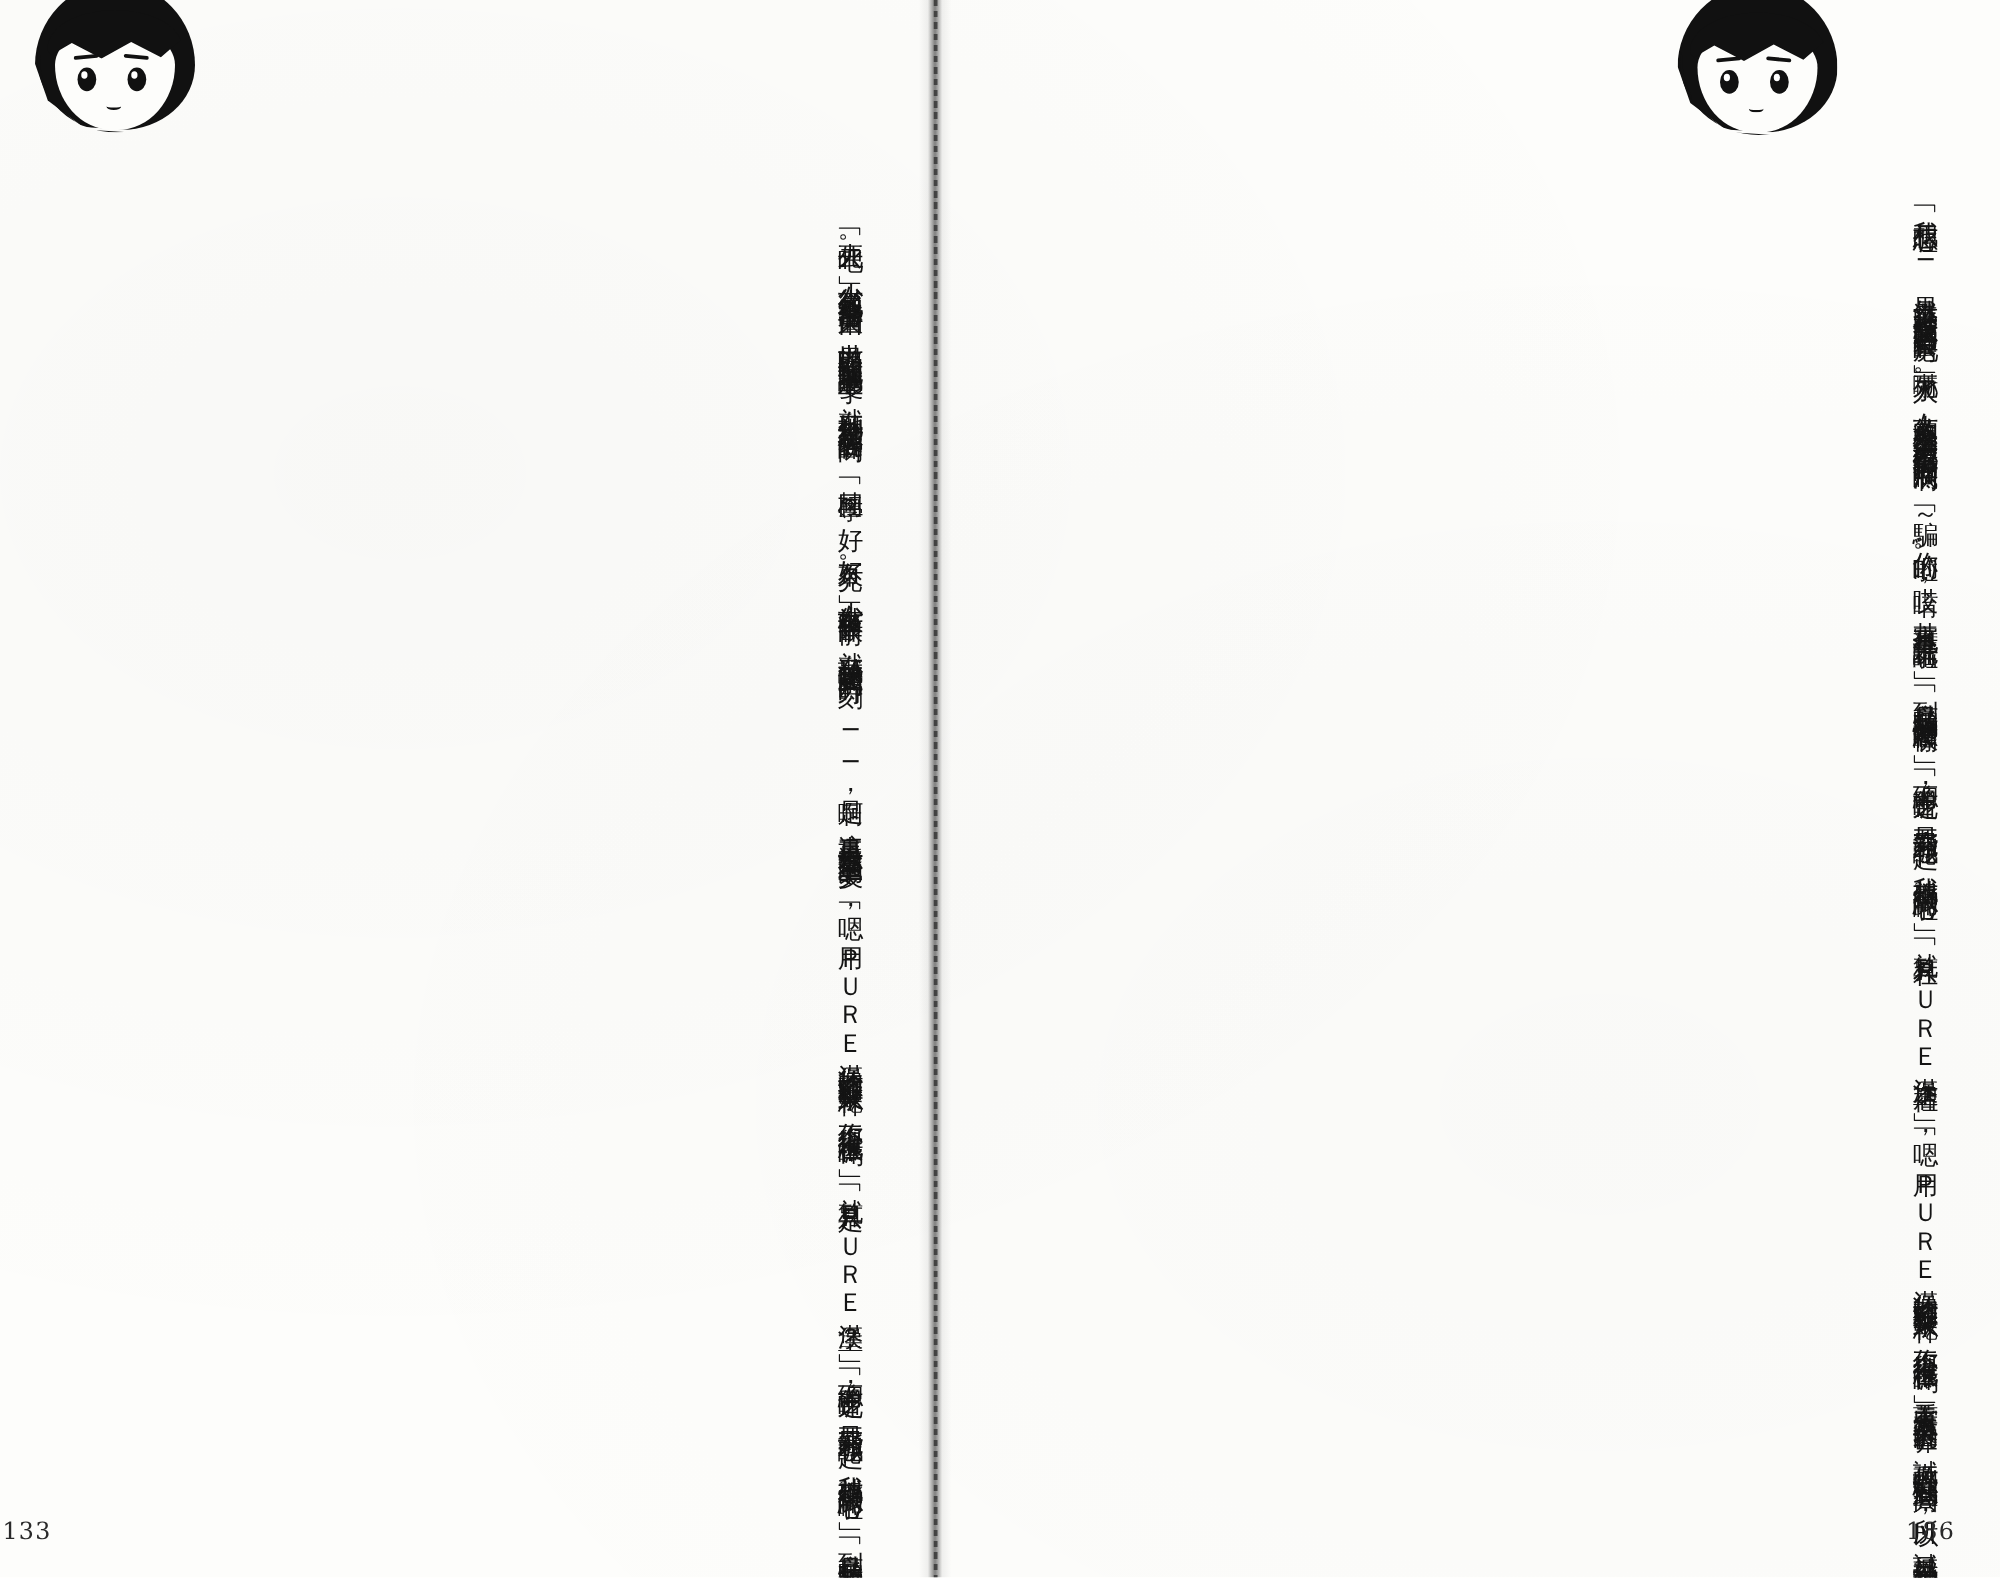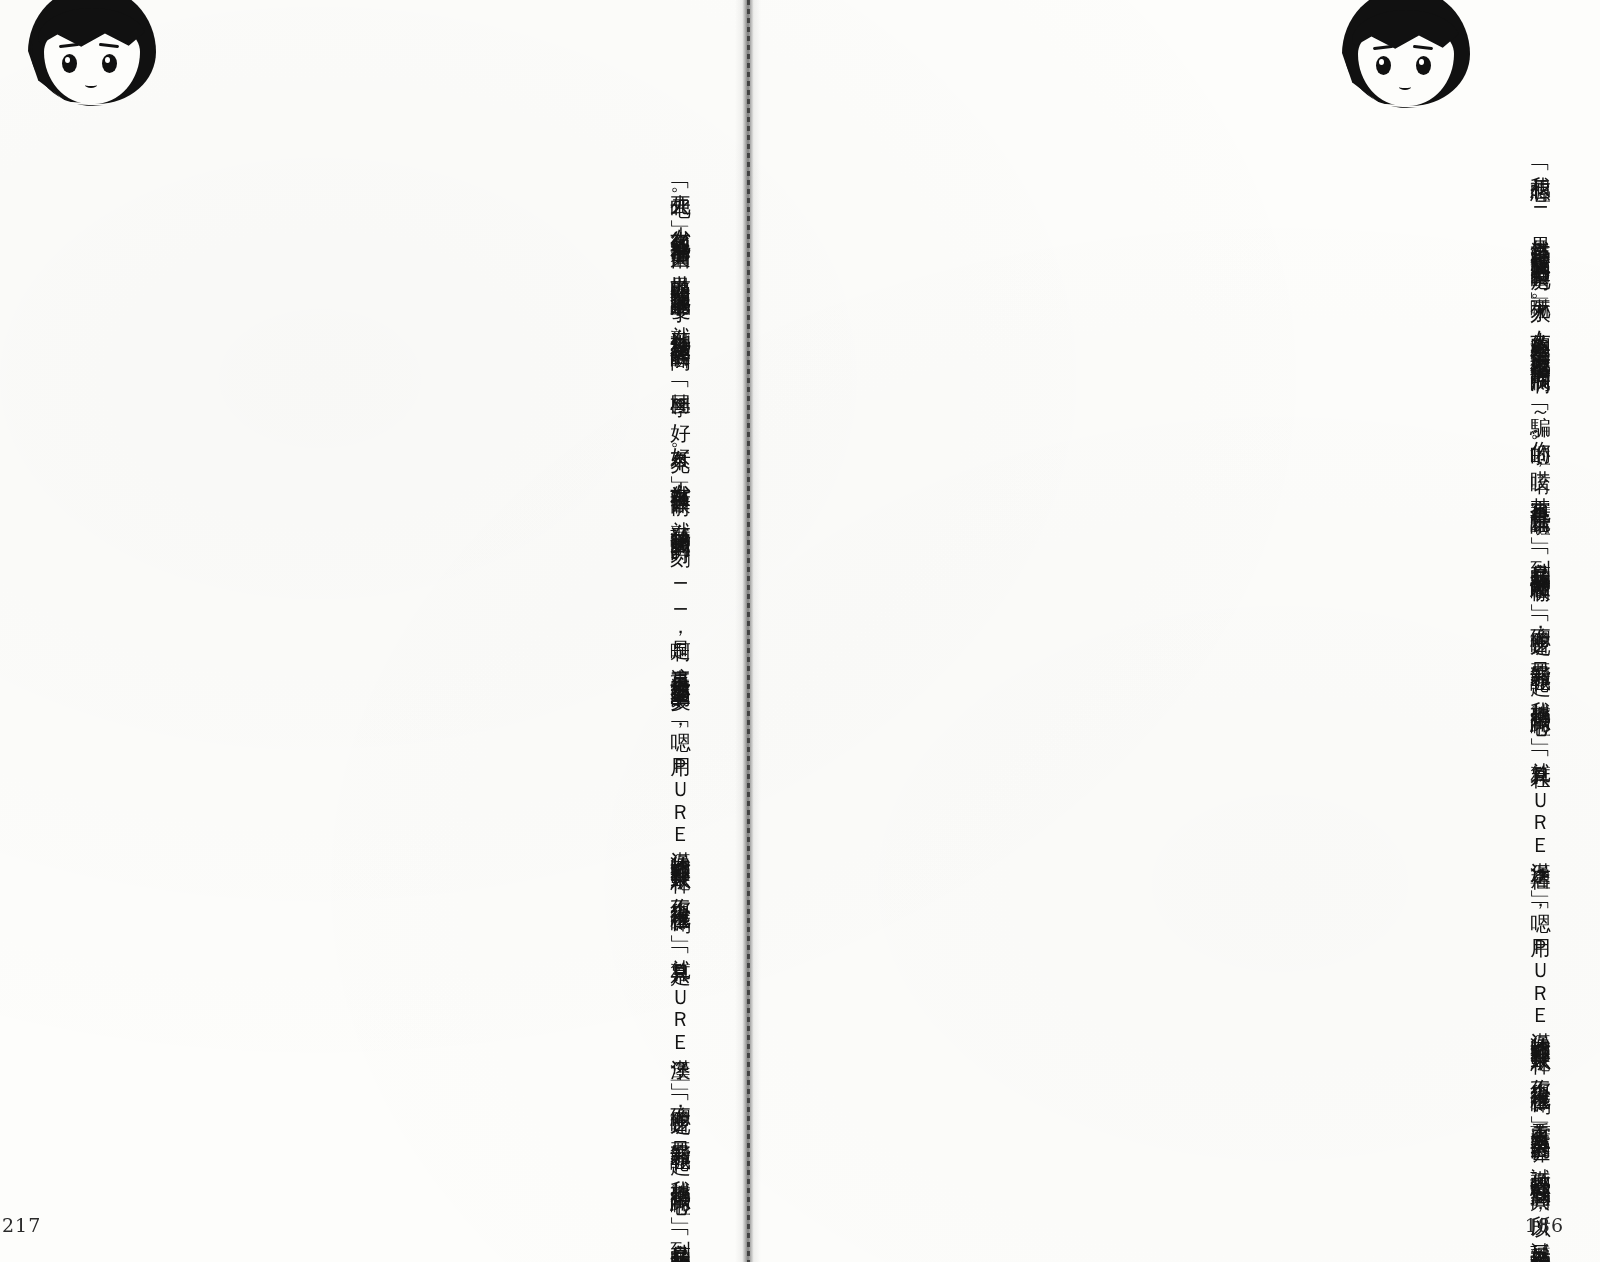--- a/index.html
+++ b/index.html
@@ -254,18 +254,18 @@
       <div class="col indent">「桂同學？好、好久不見。」</div>
       <div class="col">少女站在世界眼前，就在誠抬起臉來的同一時刻。</div>
       <div class="col indent">──是啊，這真是再適合妳不過的美夢。</div>
       <div class="col indent">「嗯，用ＰＵＲＥ漢堡的炸雞和可樂來乾杯，你不覺得也很棒嗎？」</div>
       <div class="col indent">「就算只是ＰＵＲＥ漢堡？」</div>
       <div class="col indent">「總而言之呢，只要能和誠在一起，我就覺得很開心啦。」</div>
       <div class="col indent">「到底是騙我的還是怎樣啊？」</div>
 
     </div>
 
-    <div class="folio" id="folio-left">217</div>
+    <div class="folio" id="folio-left">133</div>
   </div>
 
   <div class="gutter"></div>
   <div class="gutter-edge"></div>
 </div>
 
 </body></html>

